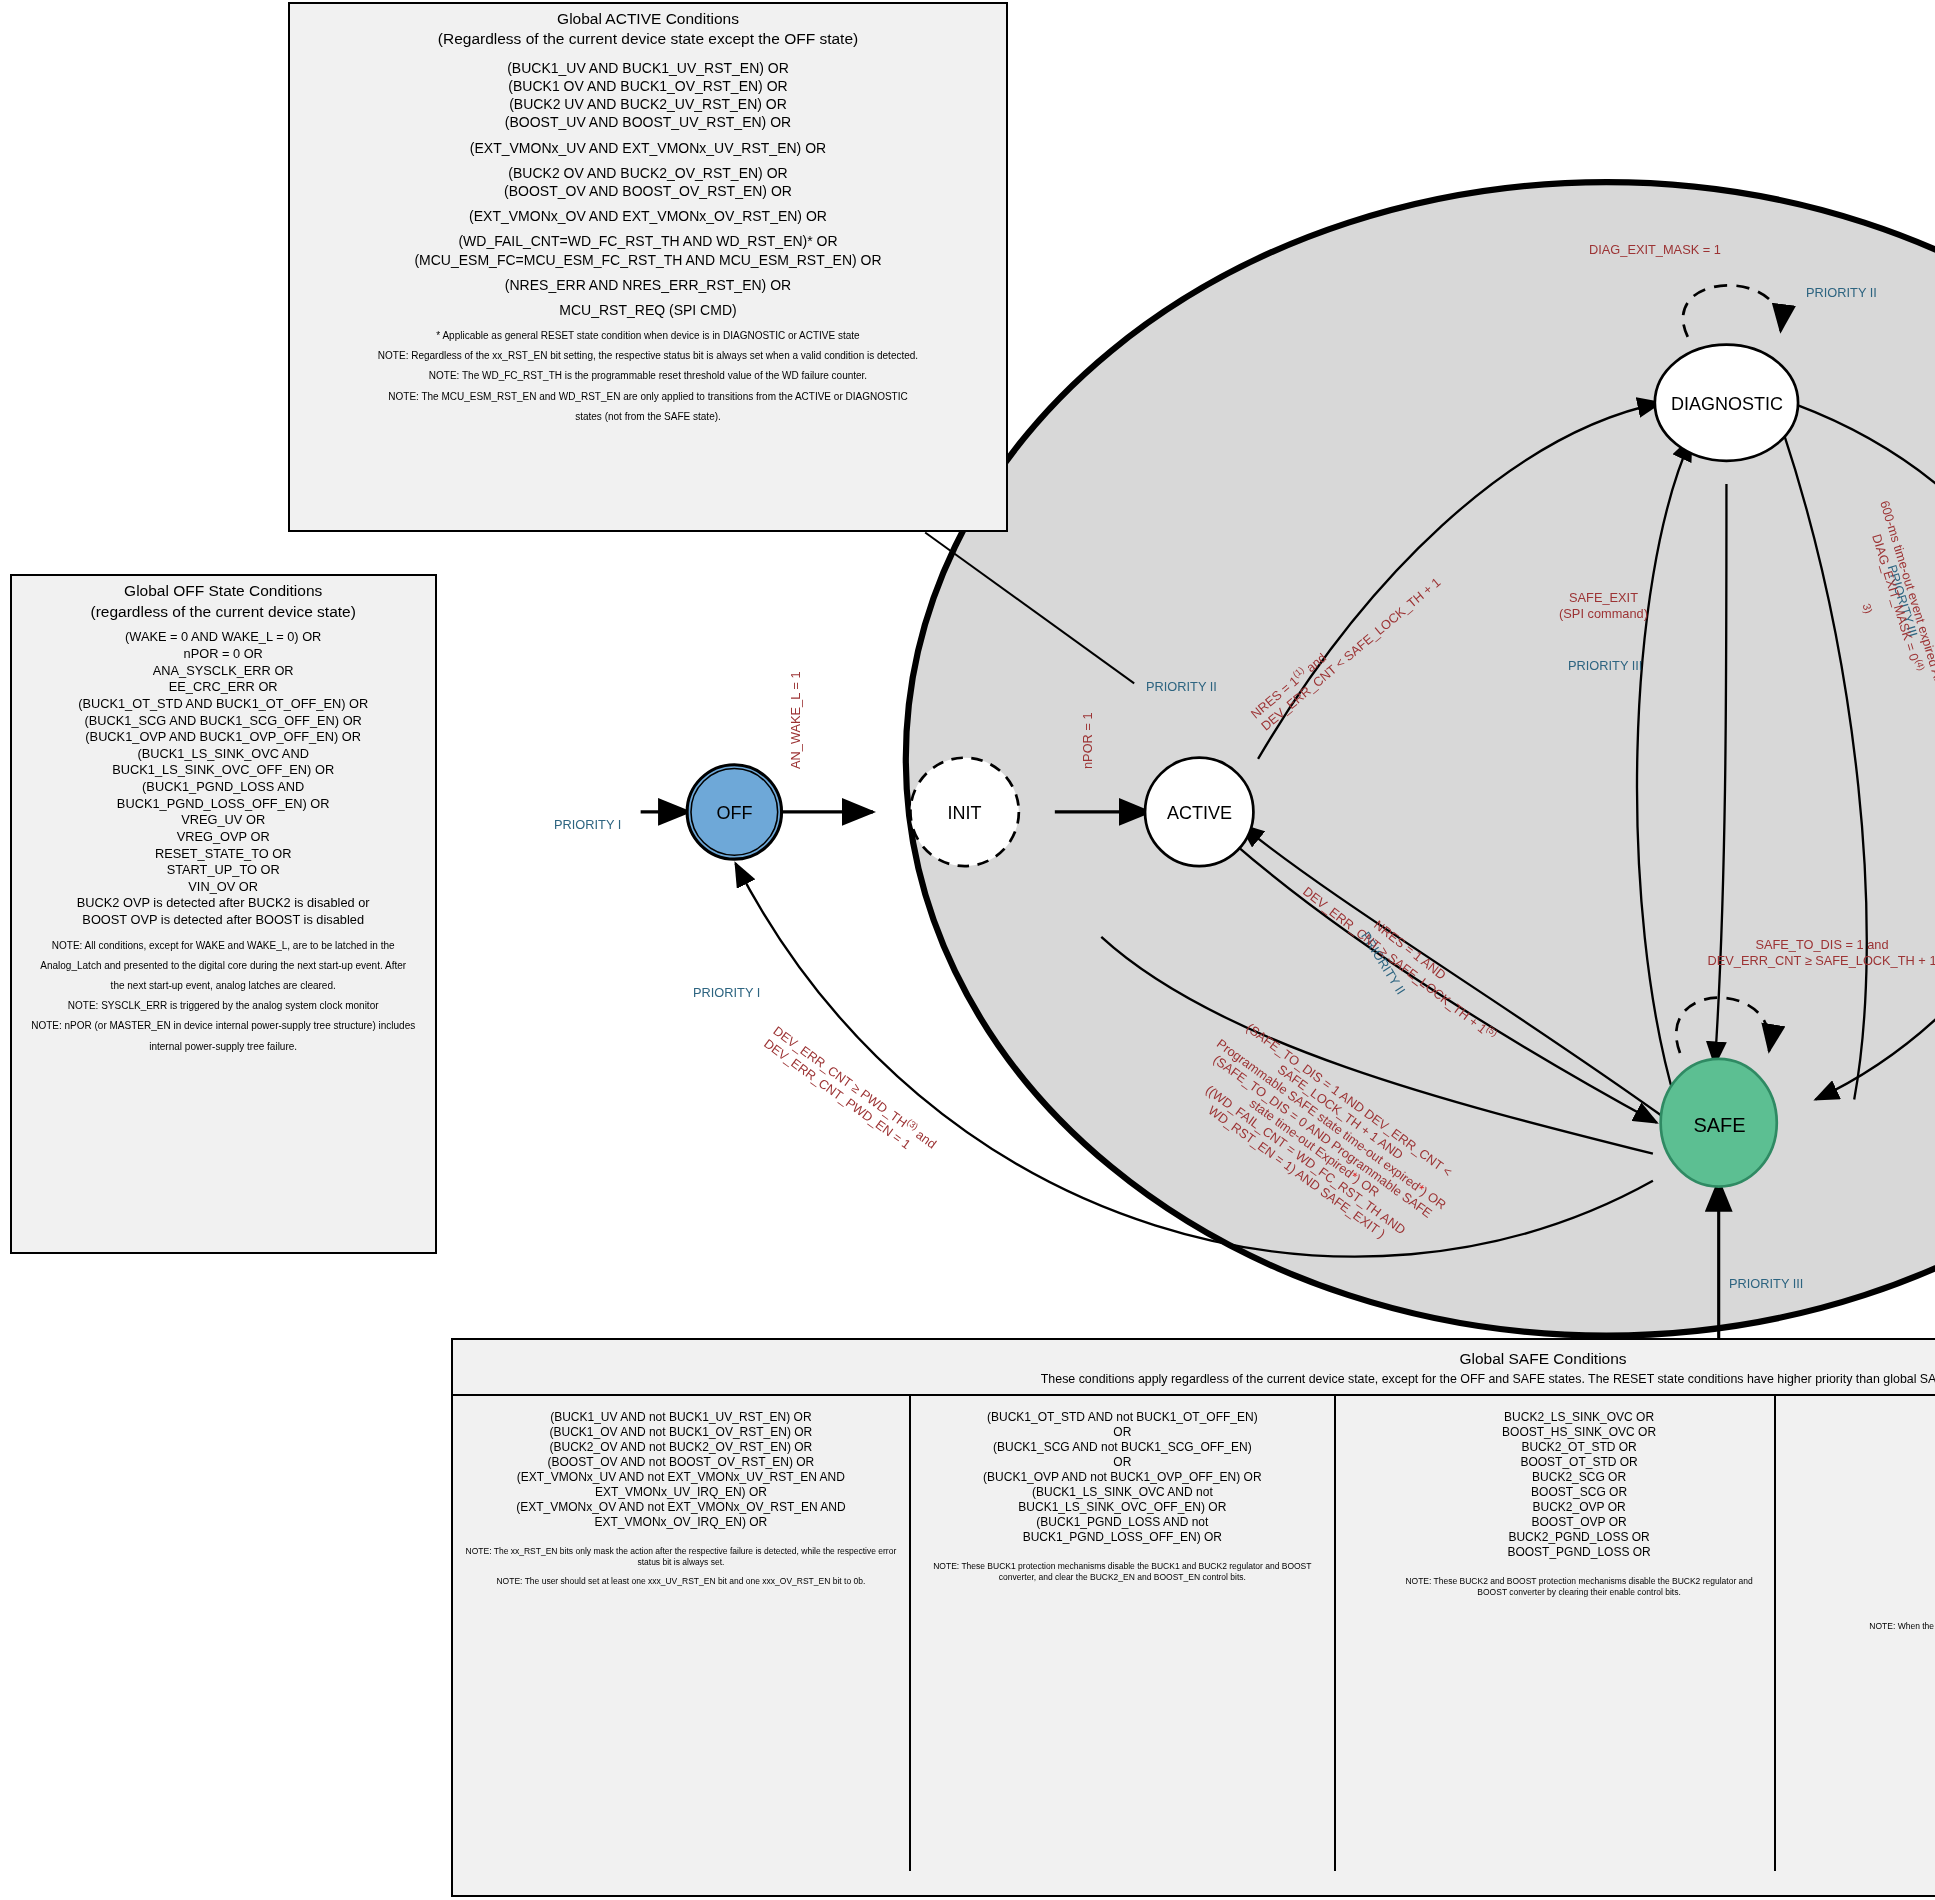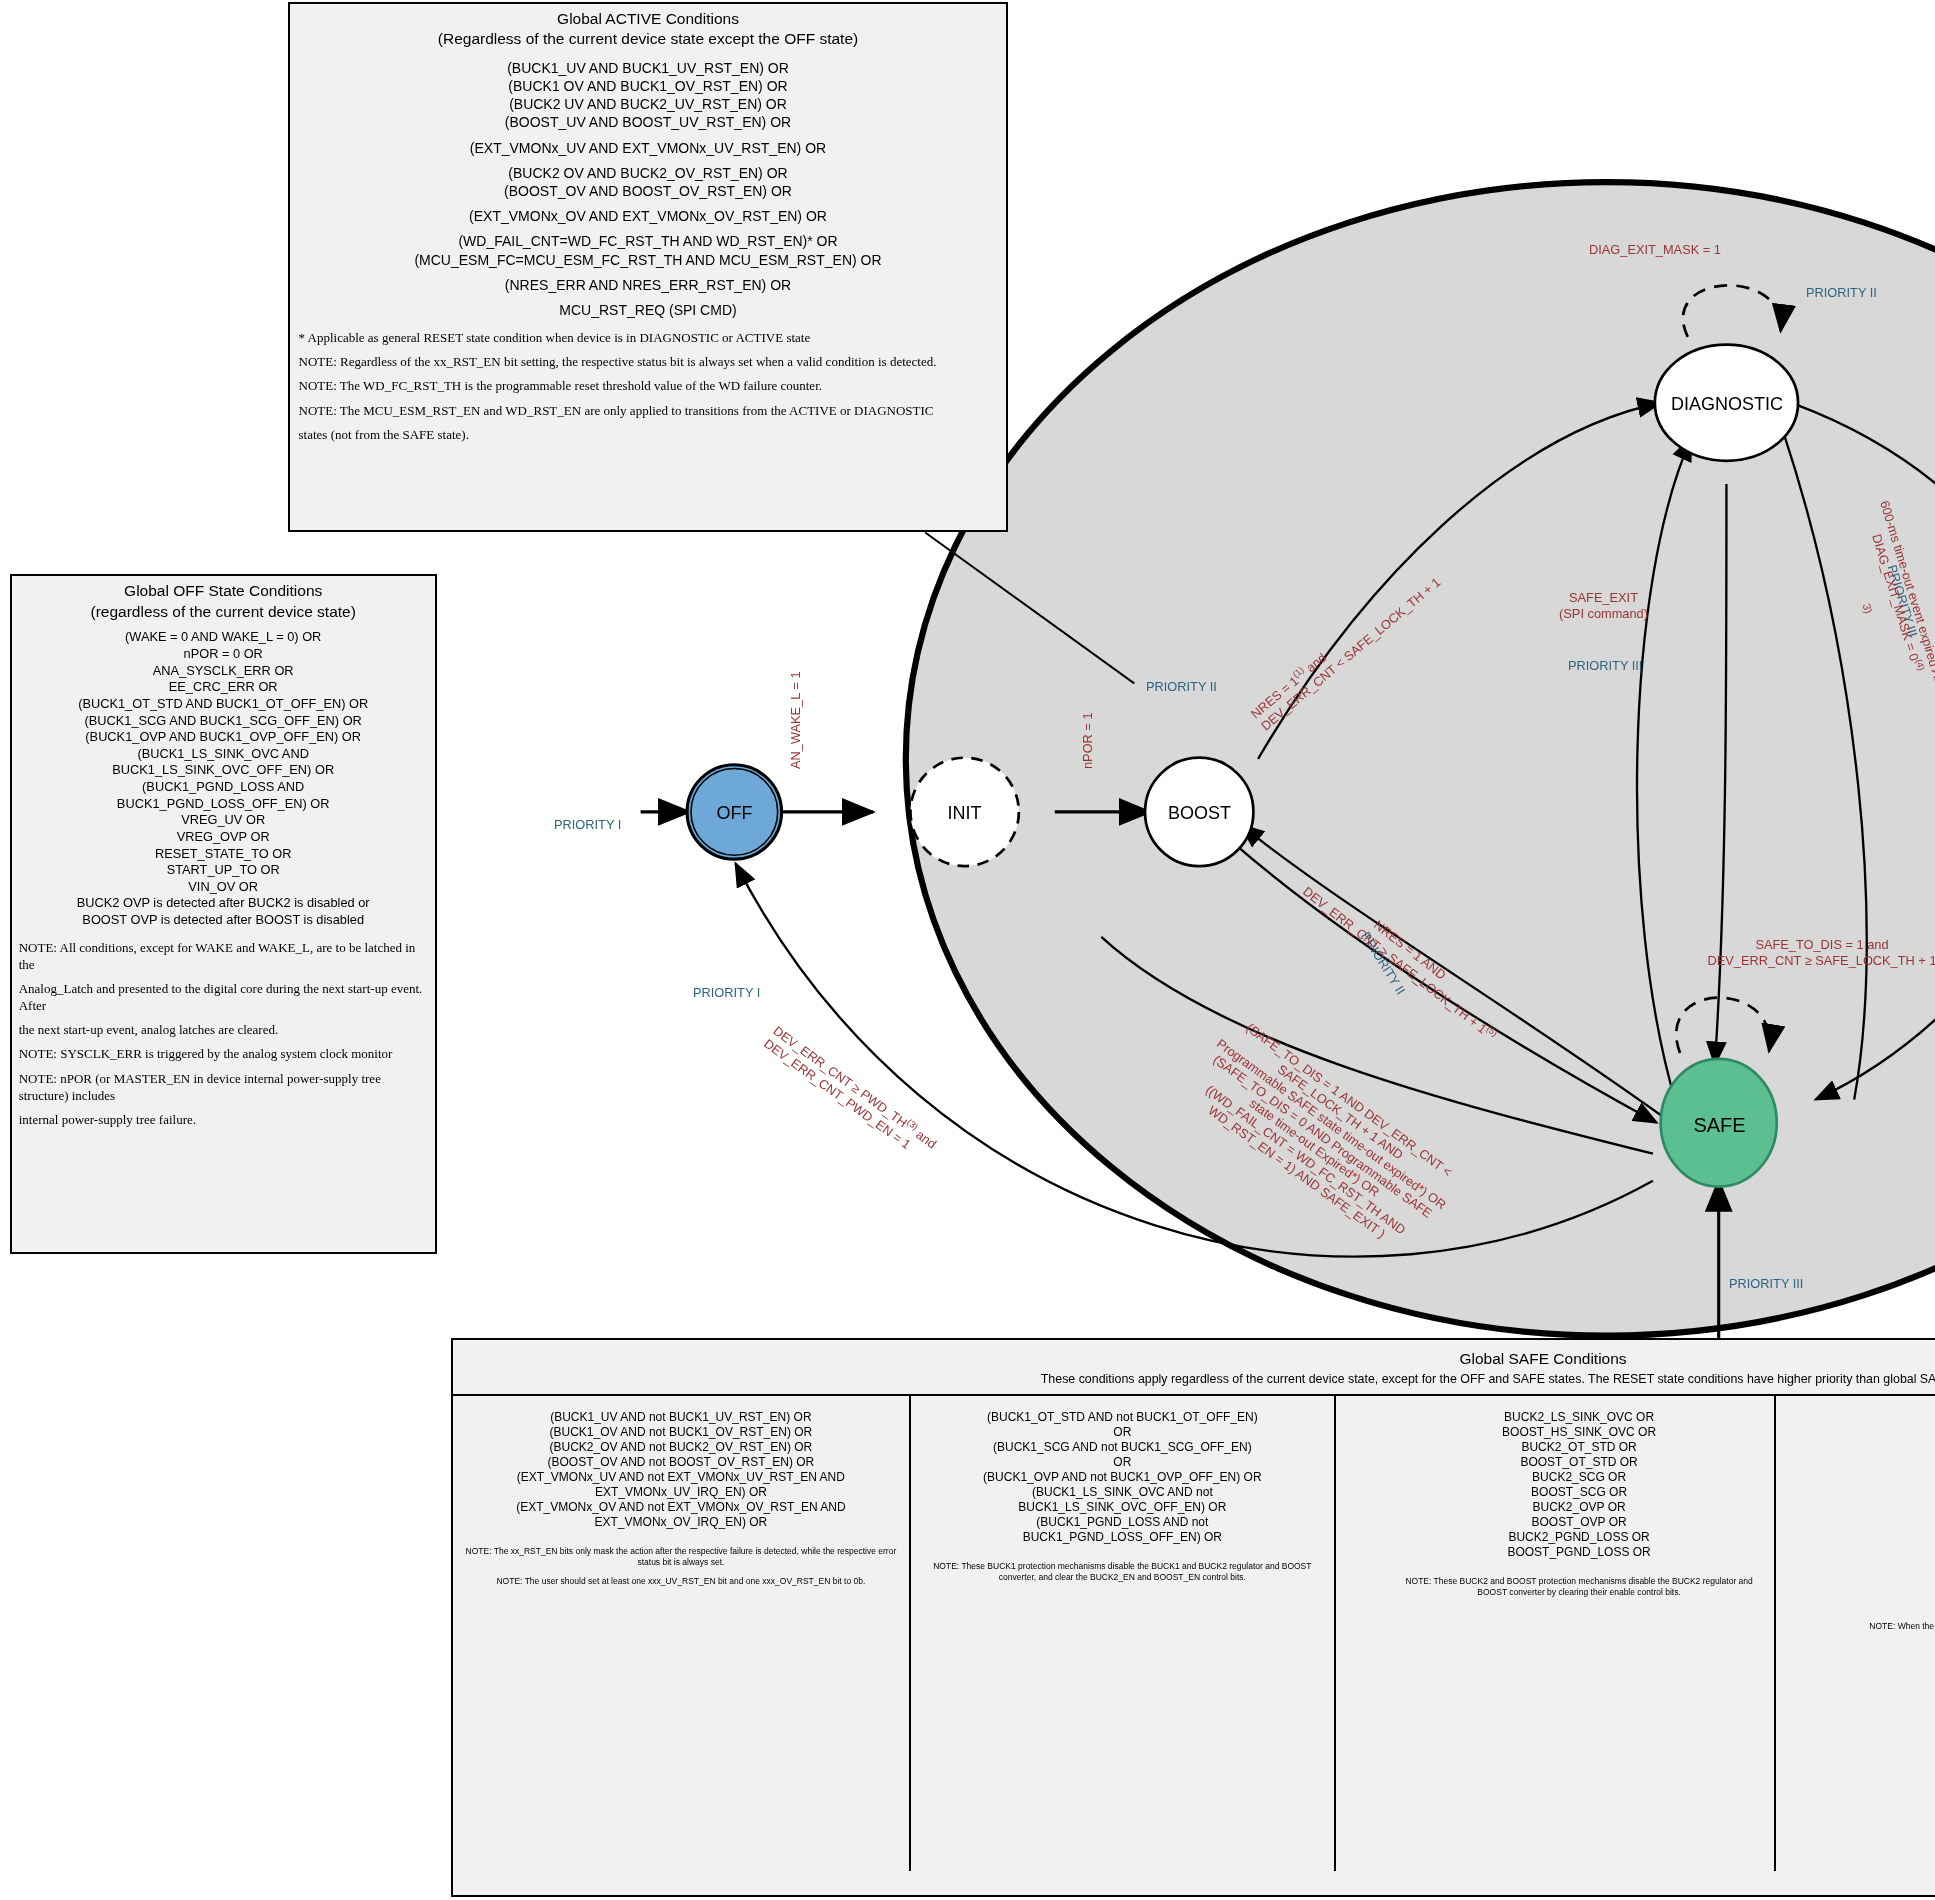--- a/index.html
+++ b/index.html
@@ -3,21 +3,21 @@
 <meta charset="utf-8">
 <style>
   html,body{margin:0;padding:0;background:#ffffff;}
   body{font-family:"Liberation Sans", sans-serif;color:#000;}
   #page{position:relative;width:2640px;height:1901px;overflow:hidden;background:#fff;}
 
   .box{position:absolute;background:#f1f1f1;border:2.7px solid #000;box-sizing:border-box;}
   .box-title{text-align:center;font-size:15.5px;line-height:1.25;margin:5.4px 0 0 0;}
   .cond-list{text-align:center;font-size:14px;line-height:1.30;margin-top:10px;}
   .cond-list .gap{height:7px;}
-  .note{font-size:13px;line-height:1.32;margin-top:7px;text-align:left;font-family:Liberation Serif, serif;}
+  .note{font-size:10px;line-height:1.32;margin-top:7px;text-align:center;}
   .note-c{font-size:8.5px;line-height:1.32;margin-top:7.7px;text-align:center;}
   .ell-txt{position:absolute;text-align:center;font-size:14.7px;line-height:1.35;}
 
   svg{position:absolute;left:0;top:0;}
   .rlabel{position:absolute;color:#9c3334;font-size:12.8px;line-height:1.22;white-space:nowrap;}
   .plabel{position:absolute;color:#2d6480;font-size:12.8px;line-height:1.2;white-space:nowrap;}
   .sup{font-size:0.72em;vertical-align:super;}
   .star{color:#e01b1b;}
   .center{text-align:center;}
 </style>
@@ -75,21 +75,21 @@
     <circle cx="1897" cy="2097" r="112" fill="#6ea8d8" stroke="#000" stroke-width="4"></circle>
     <circle cx="2492" cy="2097" r="140" fill="#fff" stroke="#000" stroke-width="7" stroke-dasharray="30,22"></circle>
     <circle cx="3098" cy="2097" r="140" fill="#fff" stroke="#000" stroke-width="7"></circle>
     <ellipse cx="4460" cy="1040" rx="185" ry="150" fill="#fff" stroke="#000" stroke-width="7"></ellipse>
     <circle cx="5455" cy="2040" r="155" fill="#fff" stroke="#000" stroke-width="7"></circle>
     <ellipse cx="4440" cy="2900" rx="150" ry="165" fill="#5cbf92" stroke="#2f8a63" stroke-width="7"></ellipse>
   </svg>
 
   <div class="ell-txt" style="left:696px;top:801px;width:77px;font-size:18px;">OFF</div>
   <div class="ell-txt" style="left:926px;top:801px;width:77px;font-size:18px;">INIT</div>
-  <div class="ell-txt" style="left:1149px;top:801px;width:101px;font-size:18px;">BOOST</div>
+  <div class="ell-txt" style="left:1149px;top:801px;width:101px;font-size:18px;">ACTIVE</div>
   <div class="ell-txt" style="left:1630px;top:392px;width:194px;font-size:18px;">DIAGNOSTIC</div>
 
   <div class="ell-txt" style="left:1673px;top:1112px;width:93px;font-size:20px;">SAFE</div>
 
   <div class="box" style="left:288px;top:1.9px;width:720px;height:530px;padding:0 8.5px;">
     <div class="box-title">Global ACTIVE Conditions</div>
     <div class="box-title" style="margin-top:0.8px;">(Regardless of the current device state except the OFF state)</div>
     <div class="cond-list" id="reset-conds">
         <div>(BUCK1_UV AND BUCK1_UV_RST_EN) OR</div>
         <div>(BUCK1 OV AND BUCK1_OV_RST_EN) OR</div>

